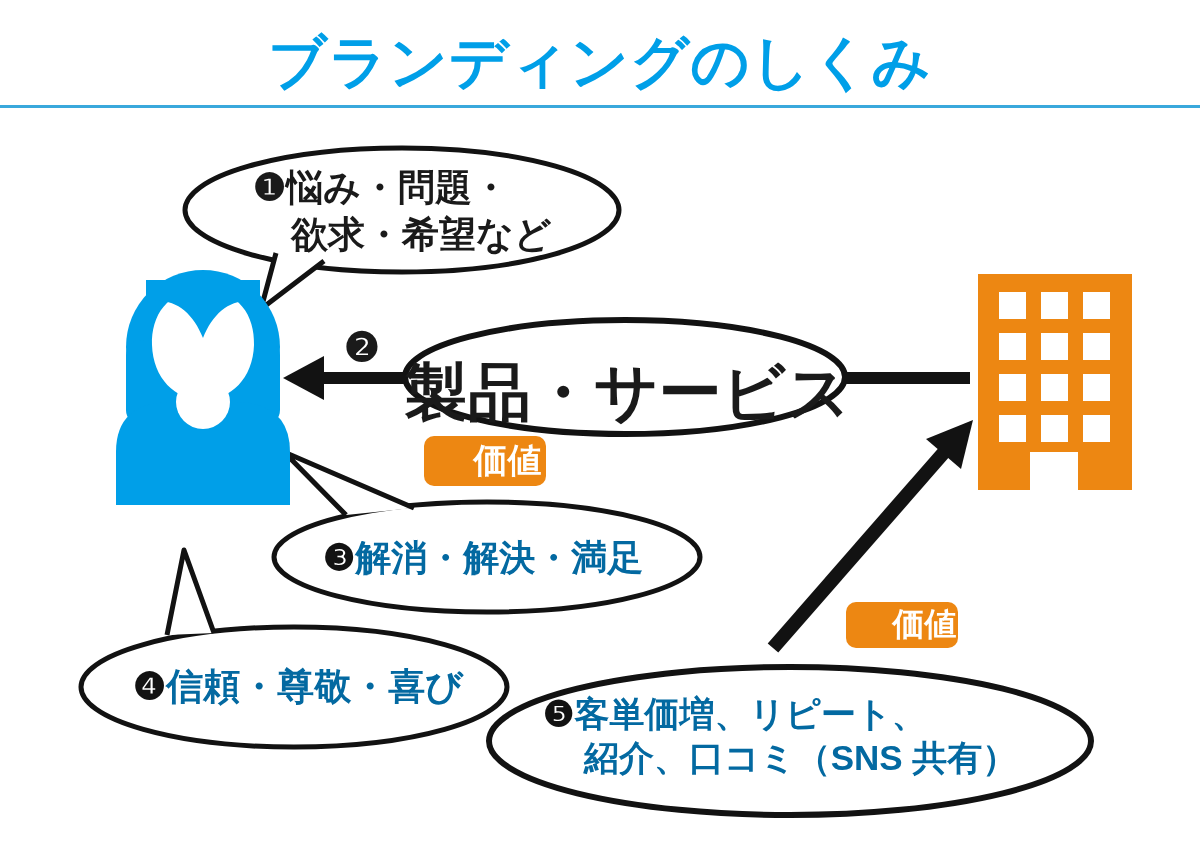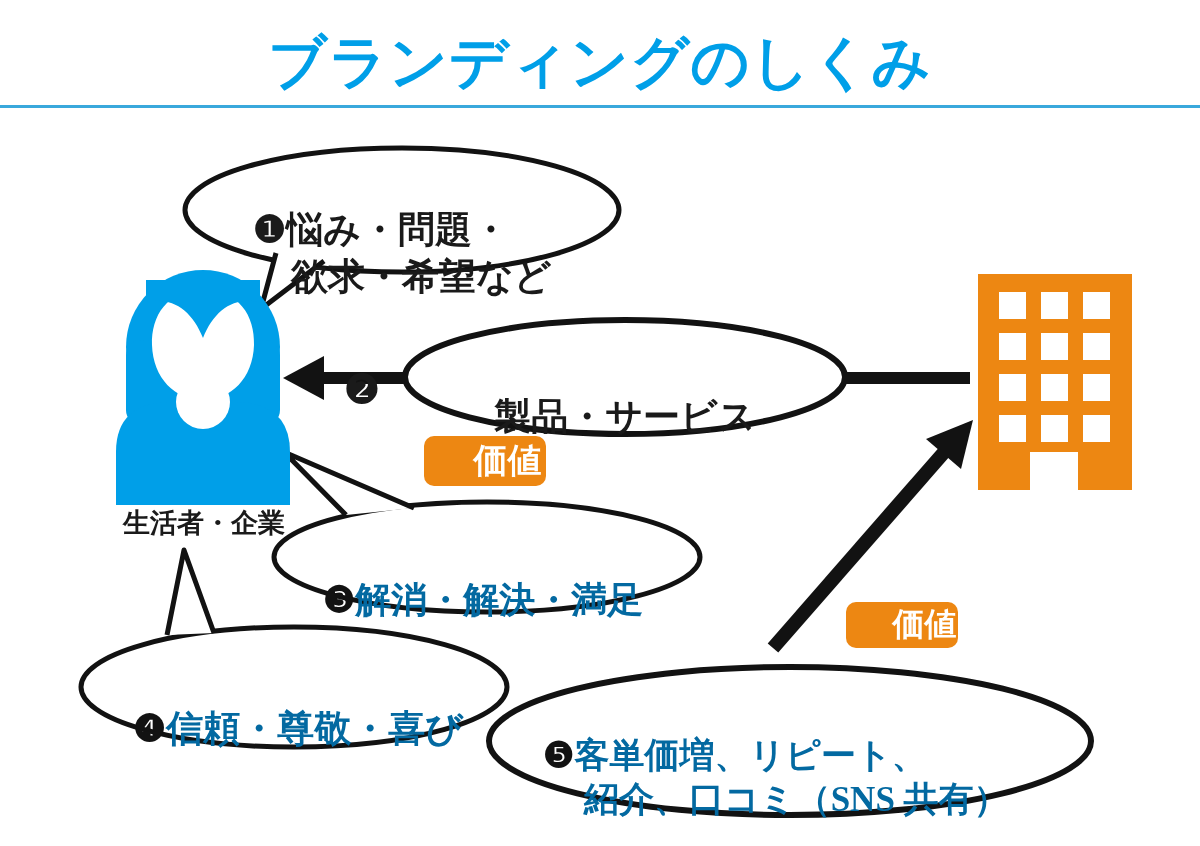--- a/index.html
+++ b/index.html
@@ -1,36 +1,36 @@
 <!DOCTYPE html>
 <html><head>
 <meta charset="utf-8">
 <style>
   * { margin:0; padding:0; box-sizing:border-box; }
   html,body { background:#ffffff; }
   .stage {
     position:relative; width:1200px; height:846px; background:#ffffff;
-    font-family:Liberation Serif, serif; overflow:hidden;
+    font-family:Liberation Sans, sans-serif; overflow:hidden;
   }
   .abs { position:absolute; }
   .page-title {
     top:24px; left:0; width:1200px; text-align:center;
     font-size:58px; font-weight:bold; color:#009FE8; letter-spacing:1px;
   }
   .title-rule { top:105px; left:0; width:1200px; height:3px; background:#39A8DC; }
   svg.layer { top:0; left:0; }
   .bubble-shape { fill:#ffffff; stroke:#121212; }
-  .txt { font-weight:bold; color:#1a1a1a; white-space:nowrap;margin-top:42px; }
+  .txt { font-weight:bold; color:#1a1a1a; white-space:nowrap; }
   .num { color:#121212; font-weight:bold; }
   .orange-txt { color:#0369a1; }
   .b1-text { left:253px; top:164px; font-size:37px; line-height:47px; }
   .b1-text .line2 { display:block; margin-left:38px; }
   .step2-num { left:344px; top:324px; font-size:40px; }
   .product-label {
-    left:405px; top:350px; width:440px; text-align:center; font-size:37px;
+    left:405px; top:350px; width:440px; text-align:center; font-size:63px;
   }
   .b3-text { left:323px; top:534px; font-size:36px; }
   .b4-text { left:133px; top:662px; font-size:37px; }
   .b5-text { left:543px; top:692px; font-size:35px; line-height:44px; }
   .b5-text .line2 { display:block; margin-left:41px; }
   .actor-label { text-align:center; font-size:27px; font-weight:bold; color:#1a1a1a; }
   .consumer-label { left:108px; top:505px; width:192px; }
   .company-label { left:978px; top:503px; width:154px; }
   .value-badge {
     background:#ED8712; color:#ffffff; font-weight:bold; text-align:center;
@@ -130,15 +130,14 @@
     <span class="num">❺</span><span class="orange-txt">客単価増、リピート、</span>
     <span class="line2 orange-txt">紹介、口コミ（SNS 共有）</span>
   </div>
 
   <div class="abs txt b4-text">
     <span class="num">❹</span><span class="orange-txt">信頼・尊敬・喜び</span>
   </div>
 
   <div class="abs value-badge value-right">価値</div>
 
-  <div class="abs actor-label consumer-label">生活者・企業</div>
 
 </div>
 
 </body></html>

